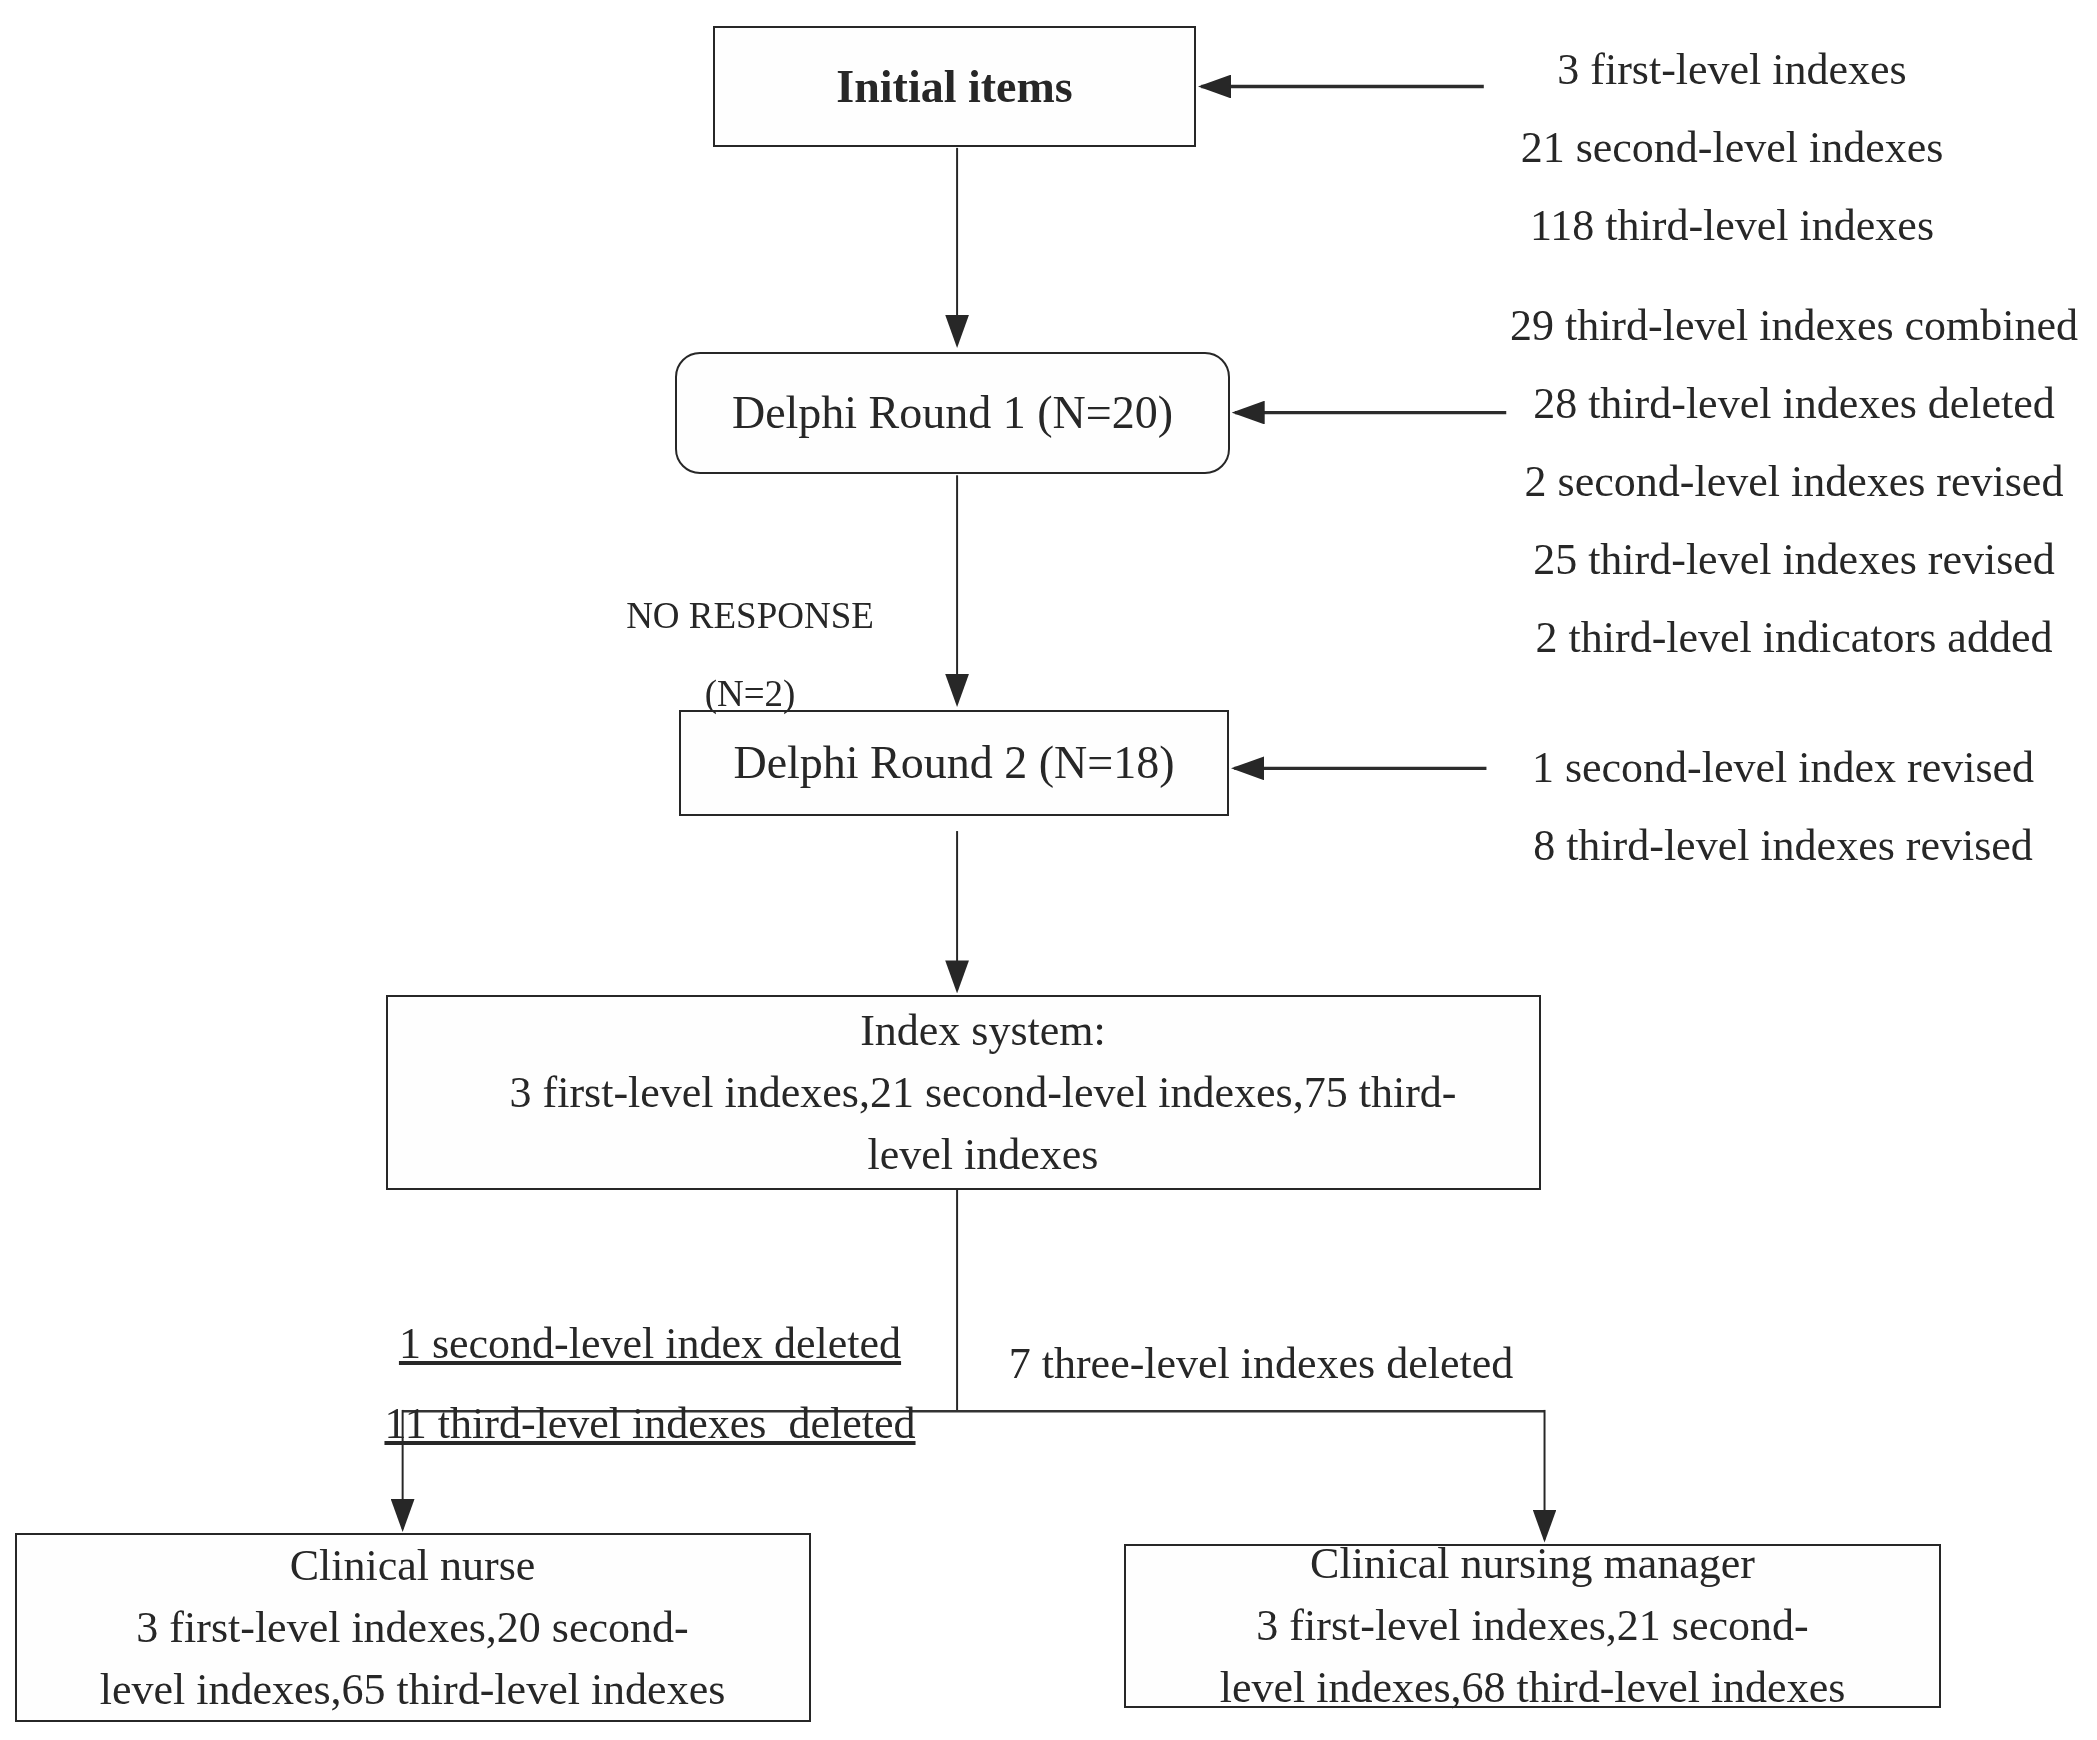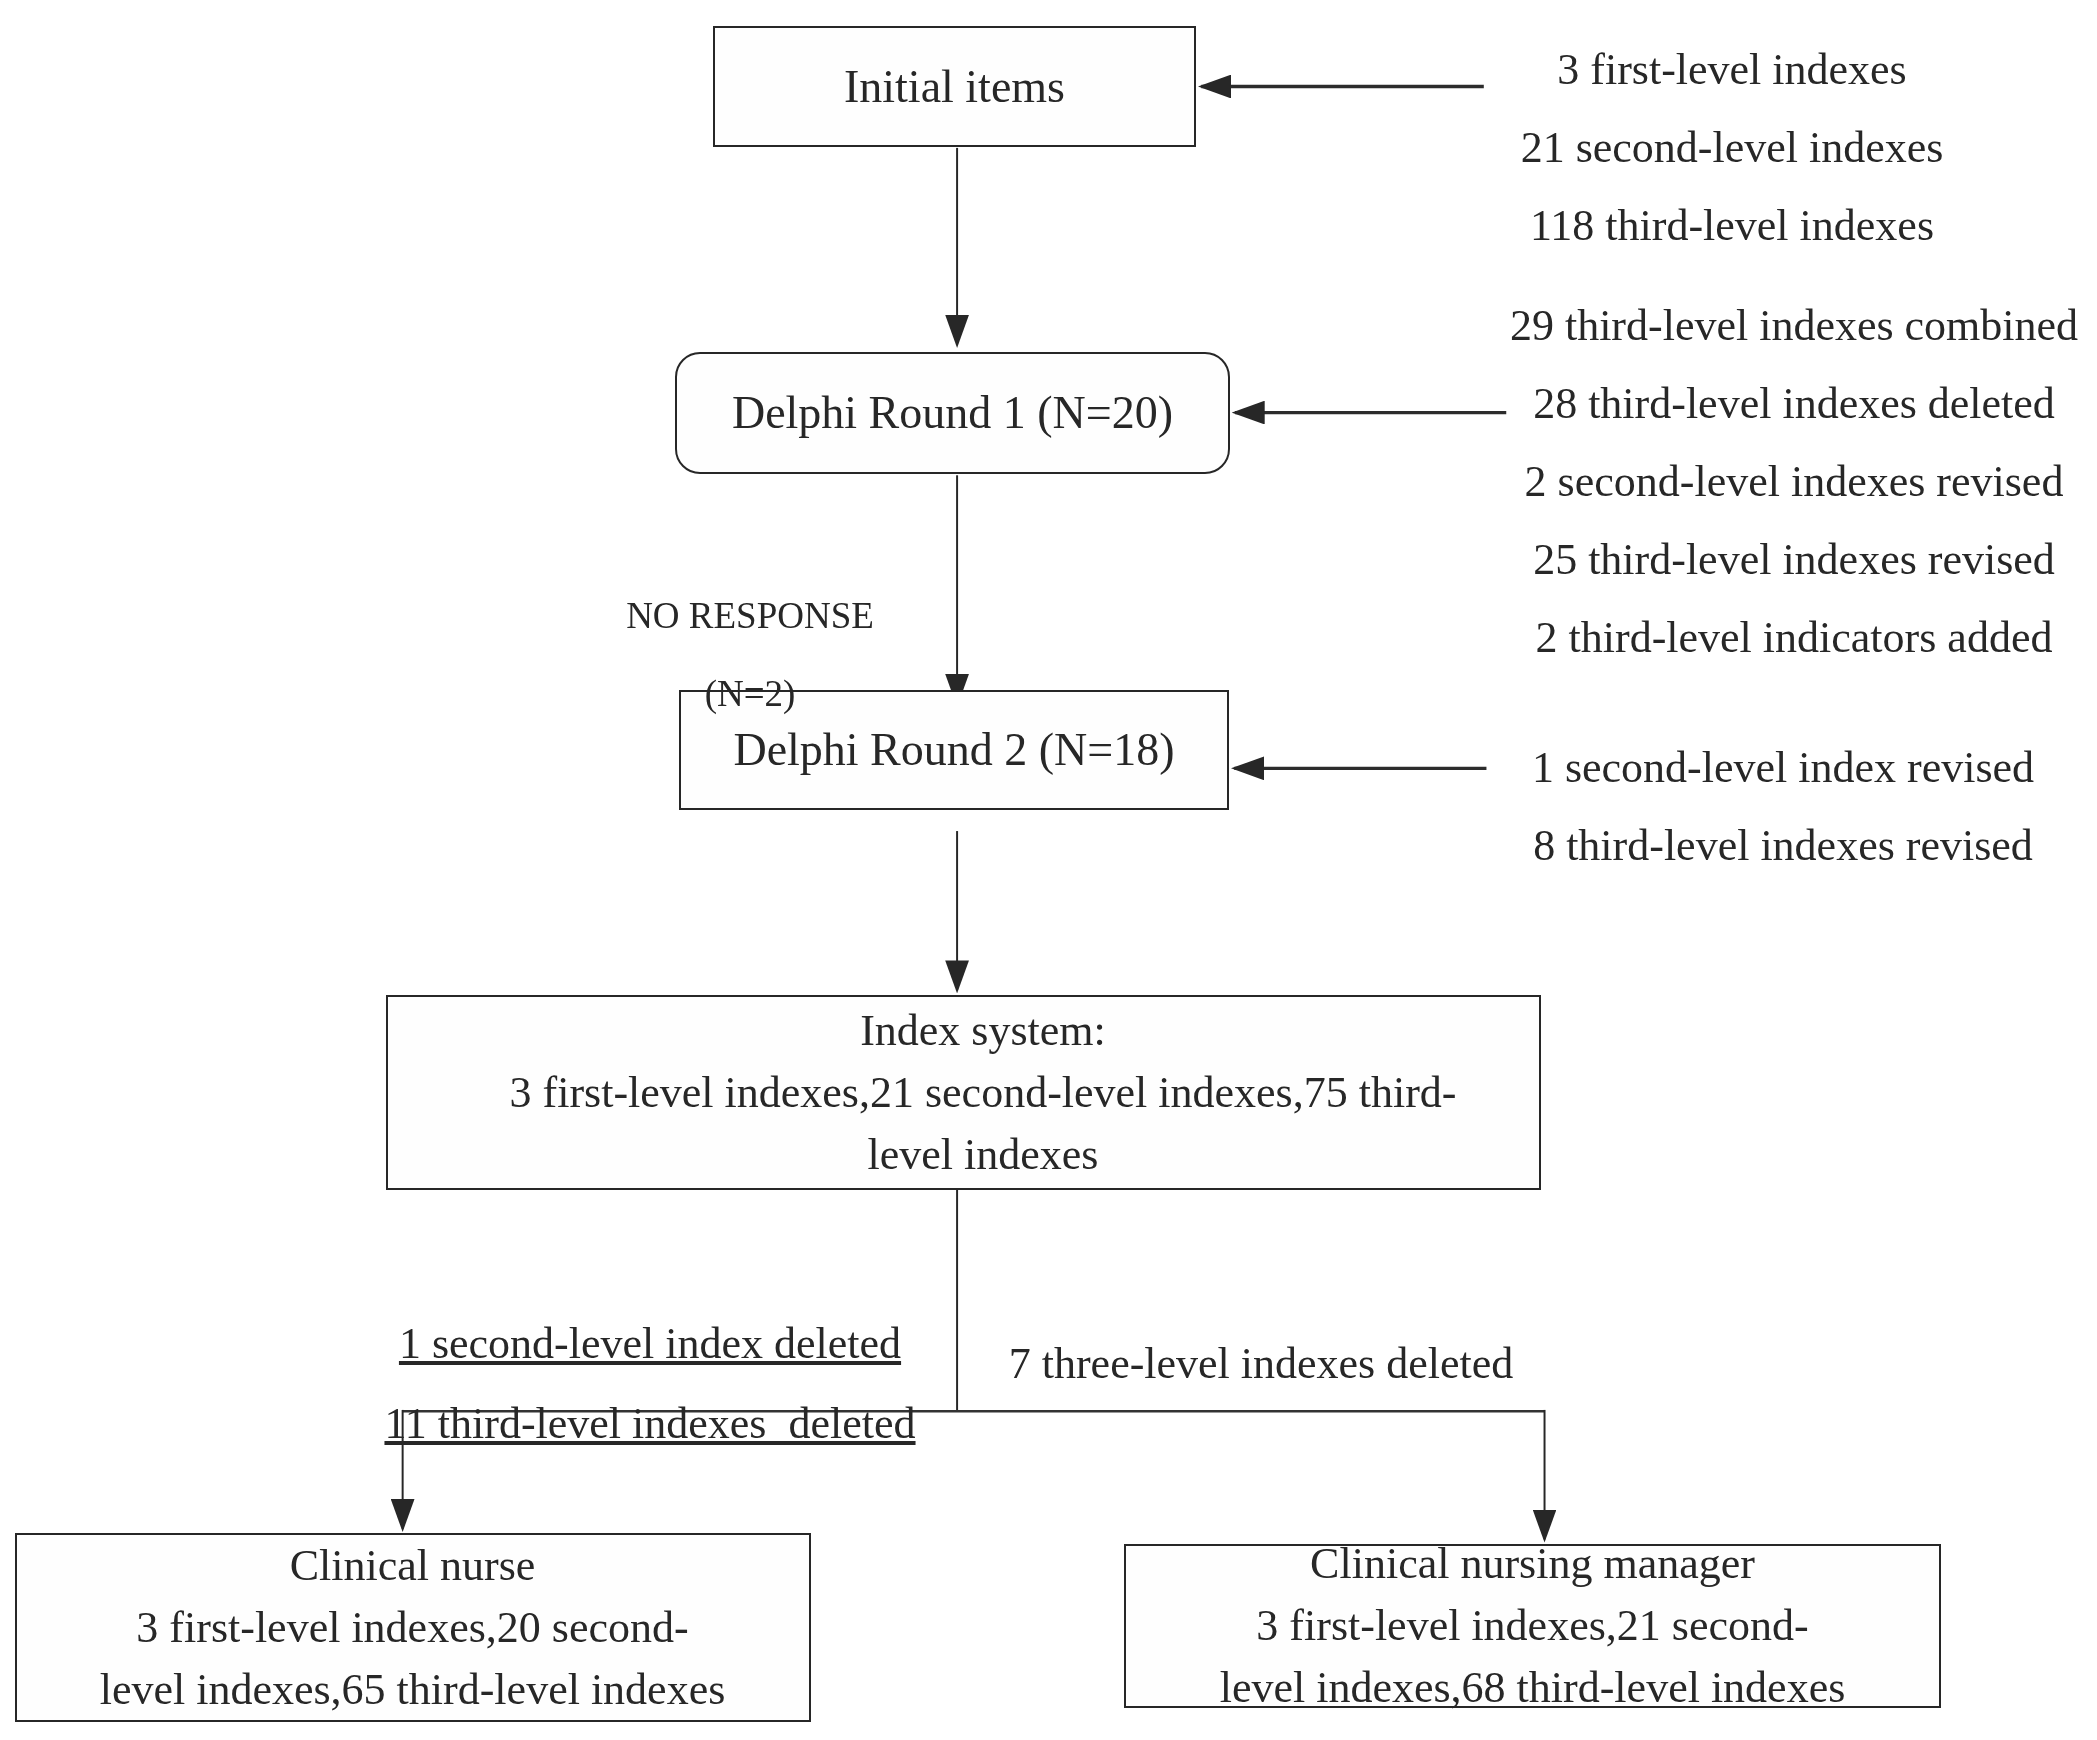--- a/index.html
+++ b/index.html
@@ -75,29 +75,29 @@
     <line x1="1450" y1="1802" x2="1450" y2="2138" stroke="#272727" stroke-width="3"></line>
     <line x1="610" y1="2138" x2="2340" y2="2138" stroke="#333333" stroke-width="4"></line>
     <line x1="610" y1="2136" x2="610" y2="2316" stroke="#272727" stroke-width="3" marker-end="url(#arrow)"></line>
     <line x1="2340" y1="2136" x2="2340" y2="2332" stroke="#272727" stroke-width="3" marker-end="url(#arrow)"></line>
 
     <line x1="2248" y1="131" x2="1820" y2="131" stroke="#2c2c2c" stroke-width="5" marker-end="url(#arrow)"></line>
     <line x1="2282" y1="625" x2="1871" y2="625" stroke="#2c2c2c" stroke-width="5" marker-end="url(#arrow)"></line>
     <line x1="2252" y1="1164" x2="1870" y2="1164" stroke="#2c2c2c" stroke-width="5" marker-end="url(#arrow)"></line>
   </svg>
 
-  <div class="box" style="left:713px; top:26.4px; width:483px; height:121px;">
+  <div class="box" style="left:713px; top:26.4px; width:483px; height:121px;font-weight:bold;">
     <div class="box-label">Initial items</div>
   </div>
 
   <div class="box" style="left:675px; top:352px; width:555px; height:122px;border-radius:25px;">
     <div class="box-label">Delphi Round 1 (N=20)</div>
   </div>
 
-  <div class="box" style="left:679px; top:690px; width:550px; height:120px;">
+  <div class="box" style="left:679px; top:710px; width:550px; height:106px;">
     <div class="box-label">Delphi Round 2 (N=18)</div>
   </div>
 
   <div class="box" style="left:386px; top:995px; width:1155px; height:195px;padding-left:39px;">
     <div class="tline">Index system:</div>
     <div class="tline">3 first-level indexes,21 second-level indexes,75 third-</div>
     <div class="tline">level indexes</div>
   </div>
 
   <div class="box" style="left:14.5px; top:1533px; width:796px; height:189px;">

